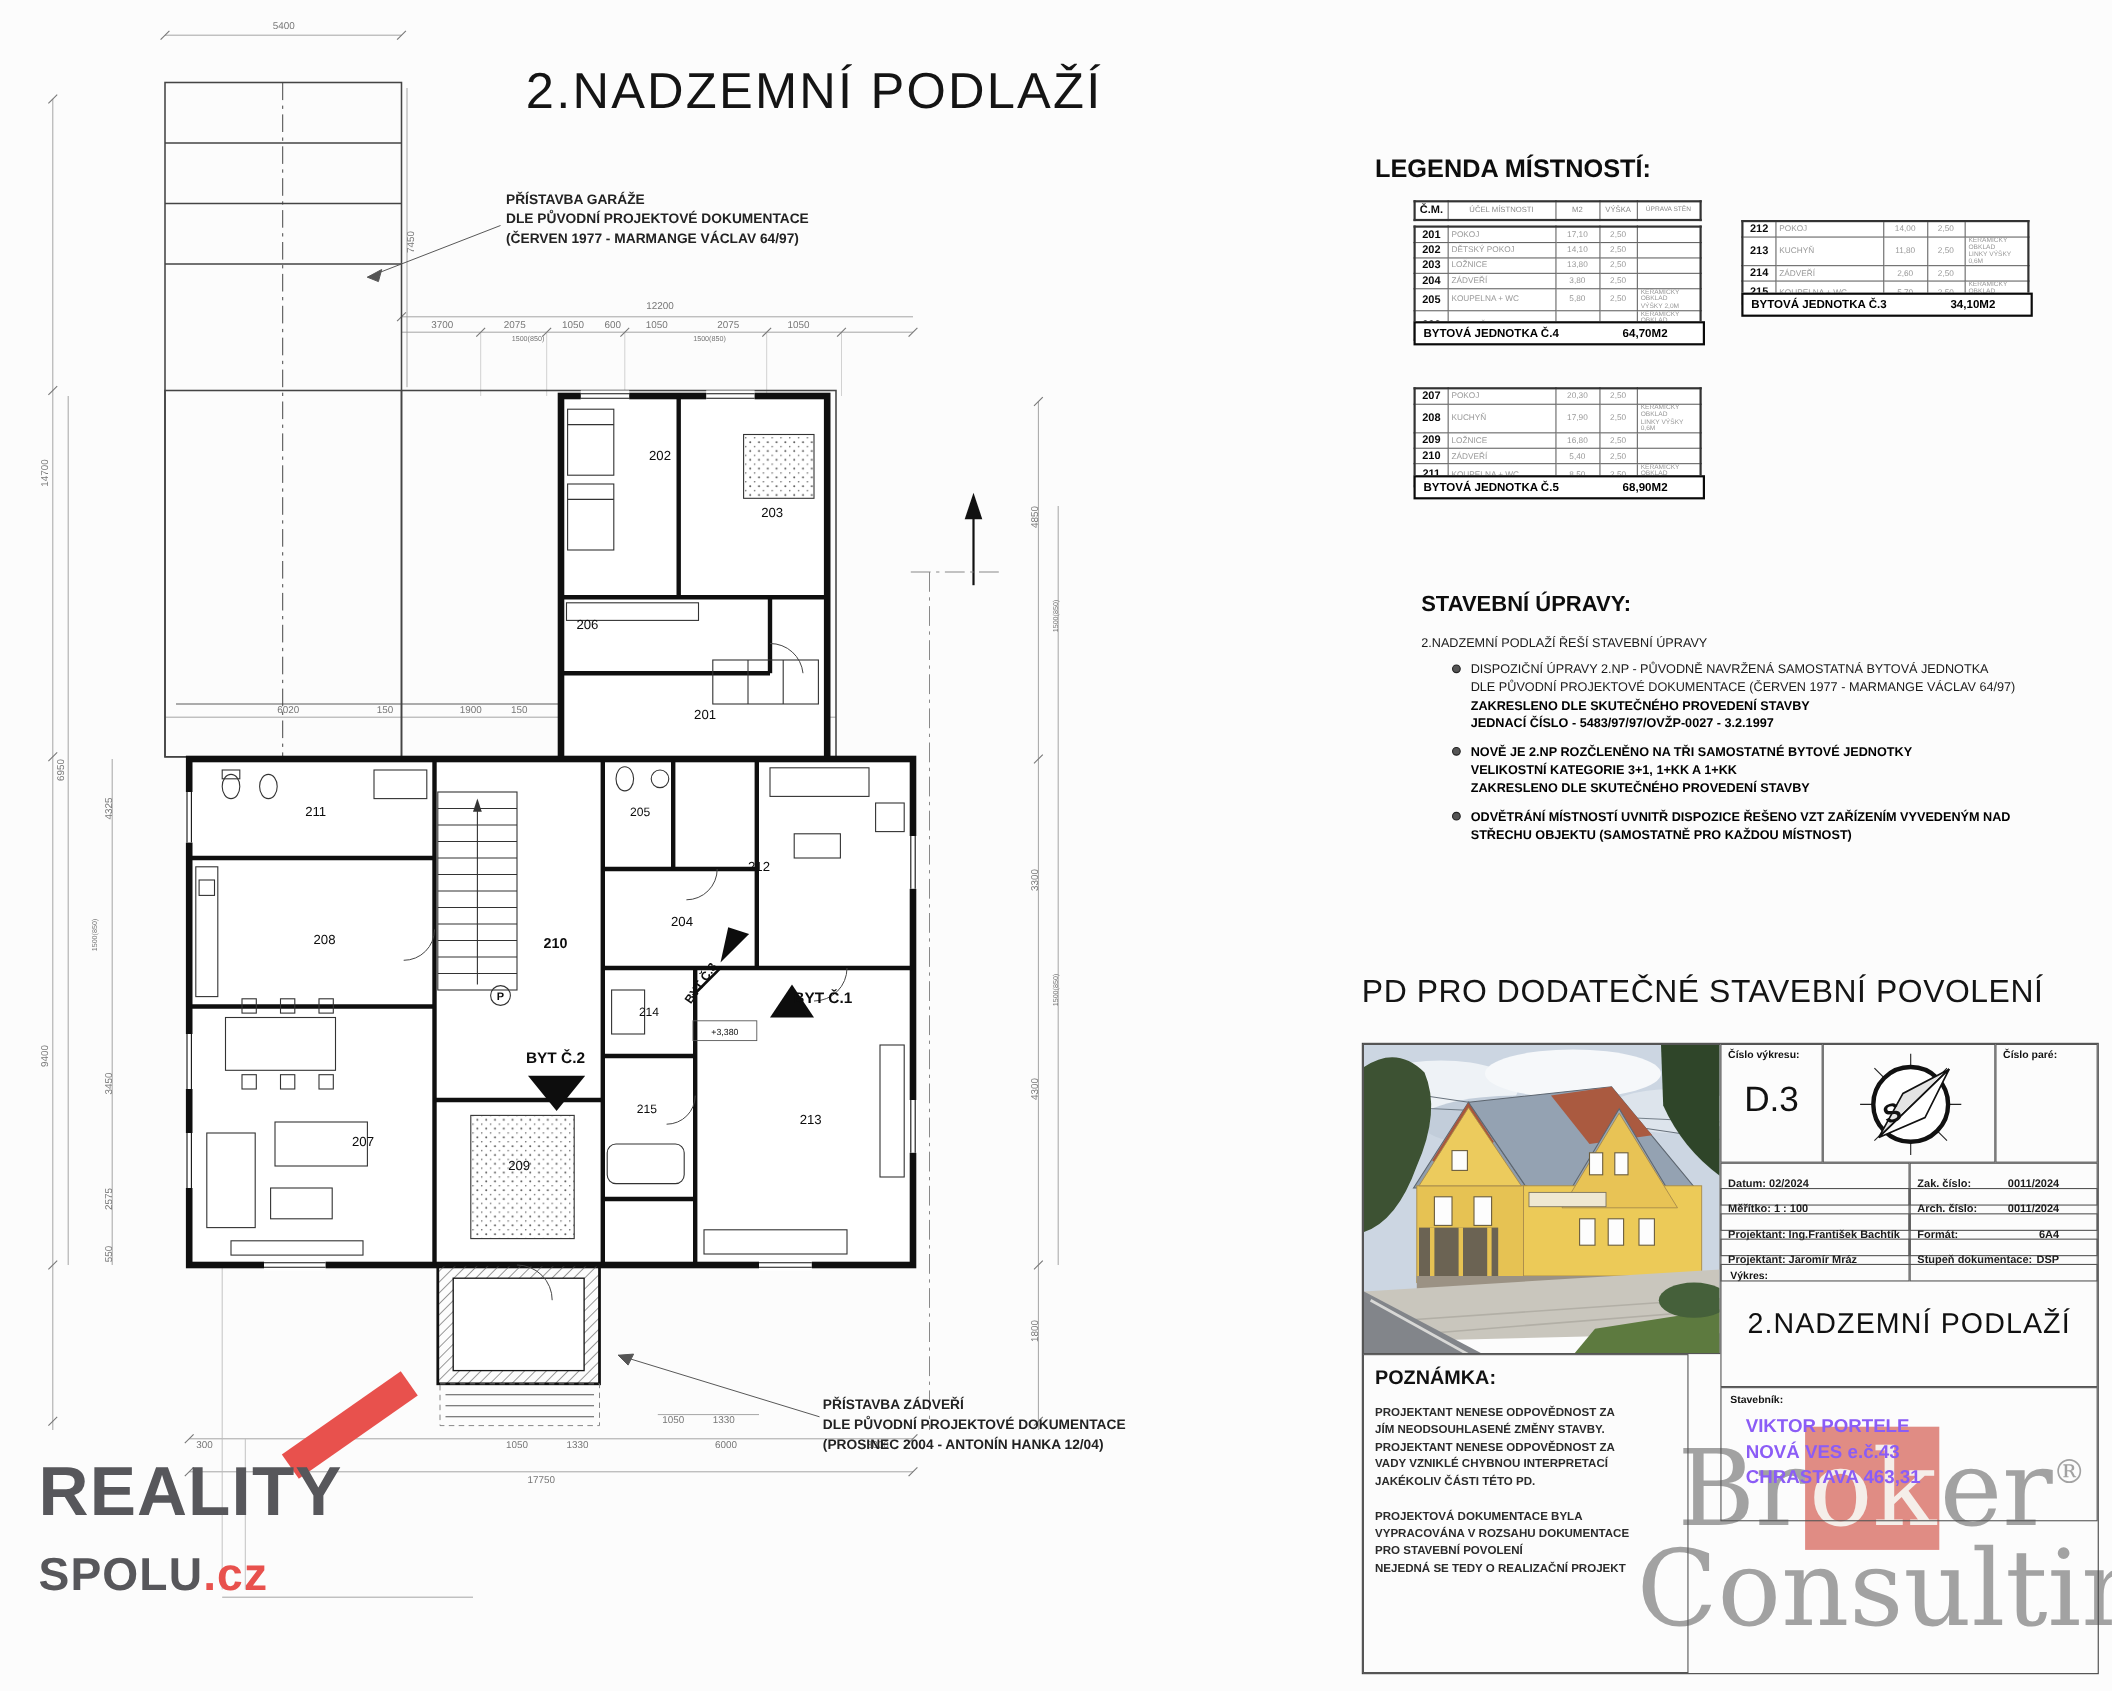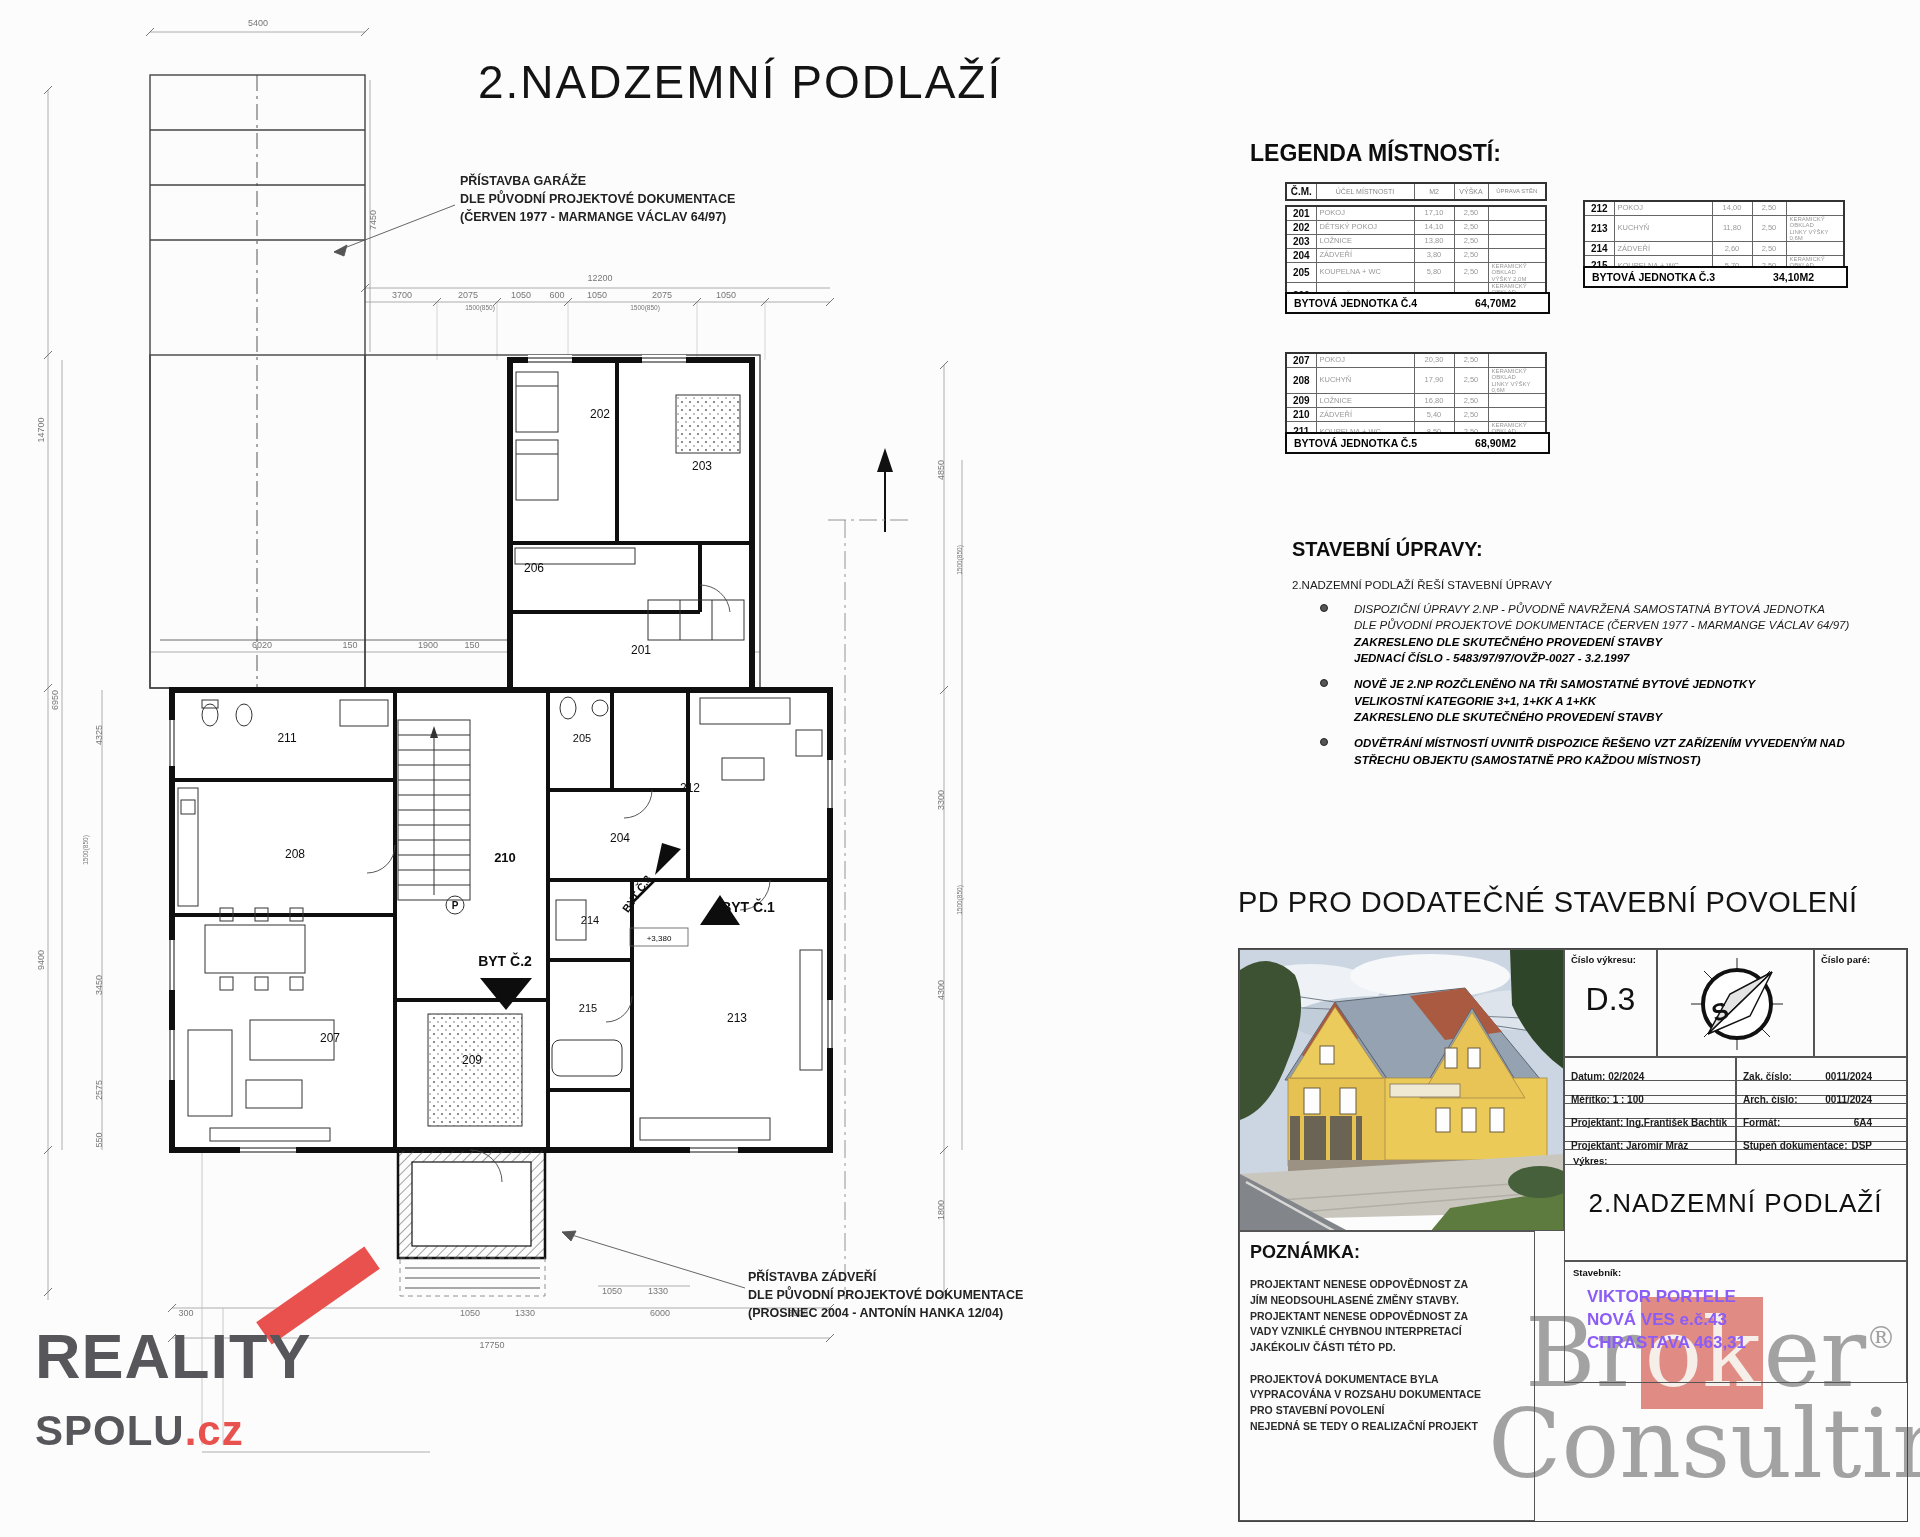--- a/index.html
+++ b/index.html
@@ -23,21 +23,21 @@
   table.lg td.c0{font-size:10px;font-weight:bold;color:#0a0a0a;text-align:center;padding:0 1px;}
   table.lg td.c2,table.lg td.c3{text-align:center;}
   table.lg td.c4{font-size:6px;line-height:1.05;}
   .lg-summary{border:2px solid #0a0a0a;background:#fff;display:flex;align-items:center;
               font-size:10.5px;font-weight:bold;color:#000;height:18px;padding:0 7px;}
   .lg-summary .val{margin-left:58px;}
   
   #stavebni{left:1292px;top:538px;width:610px;}
   #stavebni h2{margin:0;font-size:20px;font-weight:bold;color:#0d0d0d;}
   #stavebni .intro{margin-top:18px;font-size:11.5px;color:#1a1a1a;}
-  .bullet{display:flex;gap:26px;margin-top:10px;margin-left:28px;font-style:italic;}
+  .bullet{display:flex;gap:9px;margin-top:10px;margin-left:28px;}
   .bullet .dot{flex:none;width:6px;height:6px;border:1.5px solid #222;border-radius:50%;
                background:#555;margin-top:3px;}
   .bullet .lines div{font-size:11.5px;line-height:1.42;color:#1a1a1a;}
   .bullet .lines div.b{font-weight:bold;color:#000;}
   #stavebni .footer{margin-top:20px;font-size:11.5px;font-weight:bold;line-height:1.5;color:#000;}
   
   #pd-heading{left:1238px;top:886px;font-size:29px;color:#141414;letter-spacing:0.5px;}
   #titleblock{left:1238px;top:948px;width:668px;height:572px;border:1.5px solid #444;z-index:2;}
   #titleblock .cell{position:absolute;border:1px solid #555;box-sizing:border-box;background:transparent;}
   .small-label{font-size:9.5px;font-weight:bold;color:#111;}

